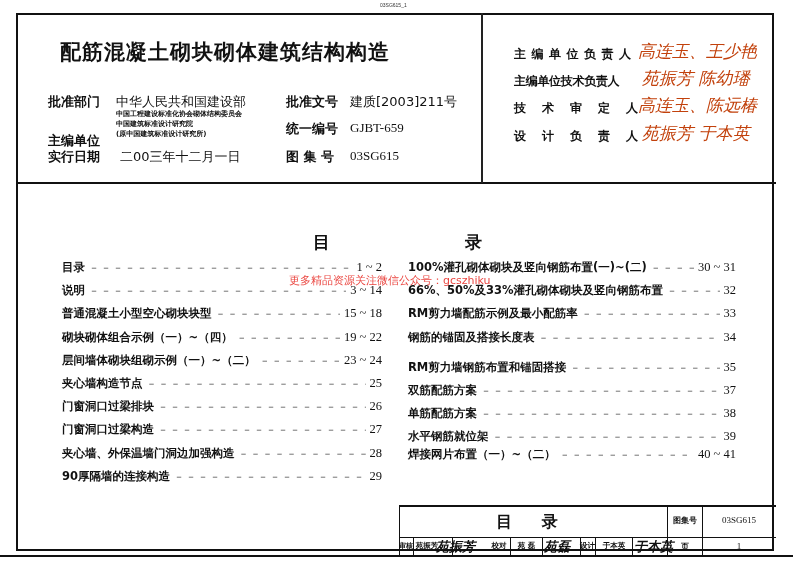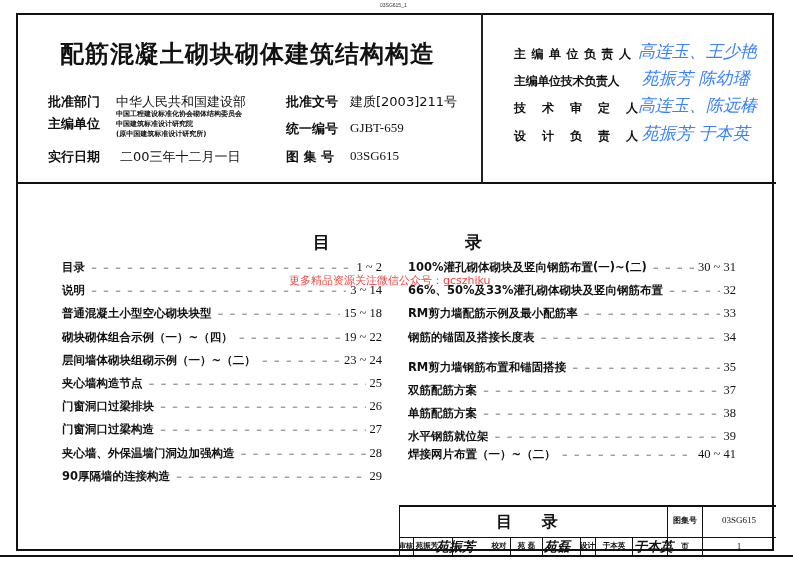--- a/index.html
+++ b/index.html
@@ -4,28 +4,28 @@
   <style>
     html, body { margin: 0; padding: 0; background: #ffffff; }
     body { width: 793px; height: 561px; position: relative; overflow: hidden;
            font-family: "DejaVu Serif", "Liberation Serif", serif; color: #111; }
     .abs { position: absolute; }
     .file-tag { left: 380px; top: 2px; font-family: "Liberation Sans", sans-serif; font-size: 5px; color: #333; }
     .frame { left: 16px; top: 13px; width: 758px; height: 538px; border: 2px solid #111; box-sizing: border-box; }
     .hdiv { left: 16px; top: 182px; width: 760px; height: 0; border-top: 2px solid #111; }
     .vdiv { left: 481px; top: 13px; width: 0; height: 170px; border-left: 2px solid #222; }
 
-    .main-title { left: 60px; top: 38px; font-size: 24px; font-weight: bold; letter-spacing: 1px;
+    .main-title { left: 60px; top: 38px; font-size: 21px; font-weight: bold; letter-spacing: 1px;
                   font-family: "DejaVu Sans", "Liberation Sans", sans-serif; white-space: nowrap; }
     .meta-label { font-size: 13px; font-weight: bold; white-space: nowrap; font-family: "DejaVu Sans", sans-serif; }
     .meta-value { font-size: 13px; white-space: nowrap; font-family: "DejaVu Sans", sans-serif; font-weight: normal; }
     .meta-small { font-size: 7px; line-height: 9px; white-space: nowrap; font-weight: bold; font-family: "DejaVu Sans", sans-serif; }
 
     .sig-label { font-size: 12px; font-weight: bold; white-space: nowrap; font-family: "DejaVu Sans", sans-serif; }
-    .sig-name { font-size: 17px; white-space: nowrap; font-family: "DejaVu Serif", serif; font-style: italic; color: #3b82f6; }
+    .sig-name { font-size: 17px; white-space: nowrap; font-family: "DejaVu Serif", serif; font-style: italic; color: #c2410c; }
 
     .toc-heading { font-size: 17px; font-weight: bold; font-family: "DejaVu Sans", sans-serif; }
     .toc-row { font-size: 11.5px; font-weight: bold; white-space: nowrap; display: flex; align-items: baseline;
                font-family: "DejaVu Sans", sans-serif; height: 16px; }
     .toc-row .t { flex: 0 0 auto; }
     .toc-row .lead { flex: 1 1 auto; overflow: hidden; margin: 0 4px; letter-spacing: 2px; color: #222; font-weight: normal; }
     .toc-row .lead::before { content: "－－－－－－－－－－－－－－－－－－－－－－－－－－－－－－－－－－－－－－－－"; font-size: 10px; }
     .toc-row .p { flex: 0 0 auto; font-family: "Liberation Serif", serif; font-size: 12.5px; font-weight: normal; }
 
     .watermark { left: 289px; top: 273px; font-size: 11px; color: #e8302a; white-space: nowrap;
@@ -47,21 +47,21 @@
 
 <div class="abs frame"></div>
 <div class="abs hdiv"></div>
 <div class="abs vdiv"></div>
 
 <div class="abs main-title">配筋混凝土砌块砌体建筑结构构造</div>
 
 <div class="abs meta-label" style="left:48px; top:93px;">批准部门</div>
 <div class="abs meta-value" style="left:116px; top:93px;">中华人民共和国建设部</div>
 
-<div class="abs meta-label" style="left:48px; top:115px;">主编单位</div>
+<div class="abs meta-label" style="left:48px; top:132px;">主编单位</div>
 <div class="abs meta-small" style="left:116px; top:110px;">中国工程建设标准化协会砌体结构委员会</div>
 <div class="abs meta-small" style="left:116px; top:120px;">中国建筑标准设计研究院</div>
 <div class="abs meta-small" style="left:116px; top:130px;">(原中国建筑标准设计研究所)</div>
 
 <div class="abs meta-label" style="left:48px; top:148px;">实行日期</div>
 <div class="abs meta-value" style="left:120px; top:148px; font-weight:normal;">二00三年十二月一日</div>
 
 <div class="abs meta-label" style="left:286px; top:93px;">批准文号</div>
 <div class="abs meta-value" style="left:350px; top:93px;">建质[2003]211号</div>
 

